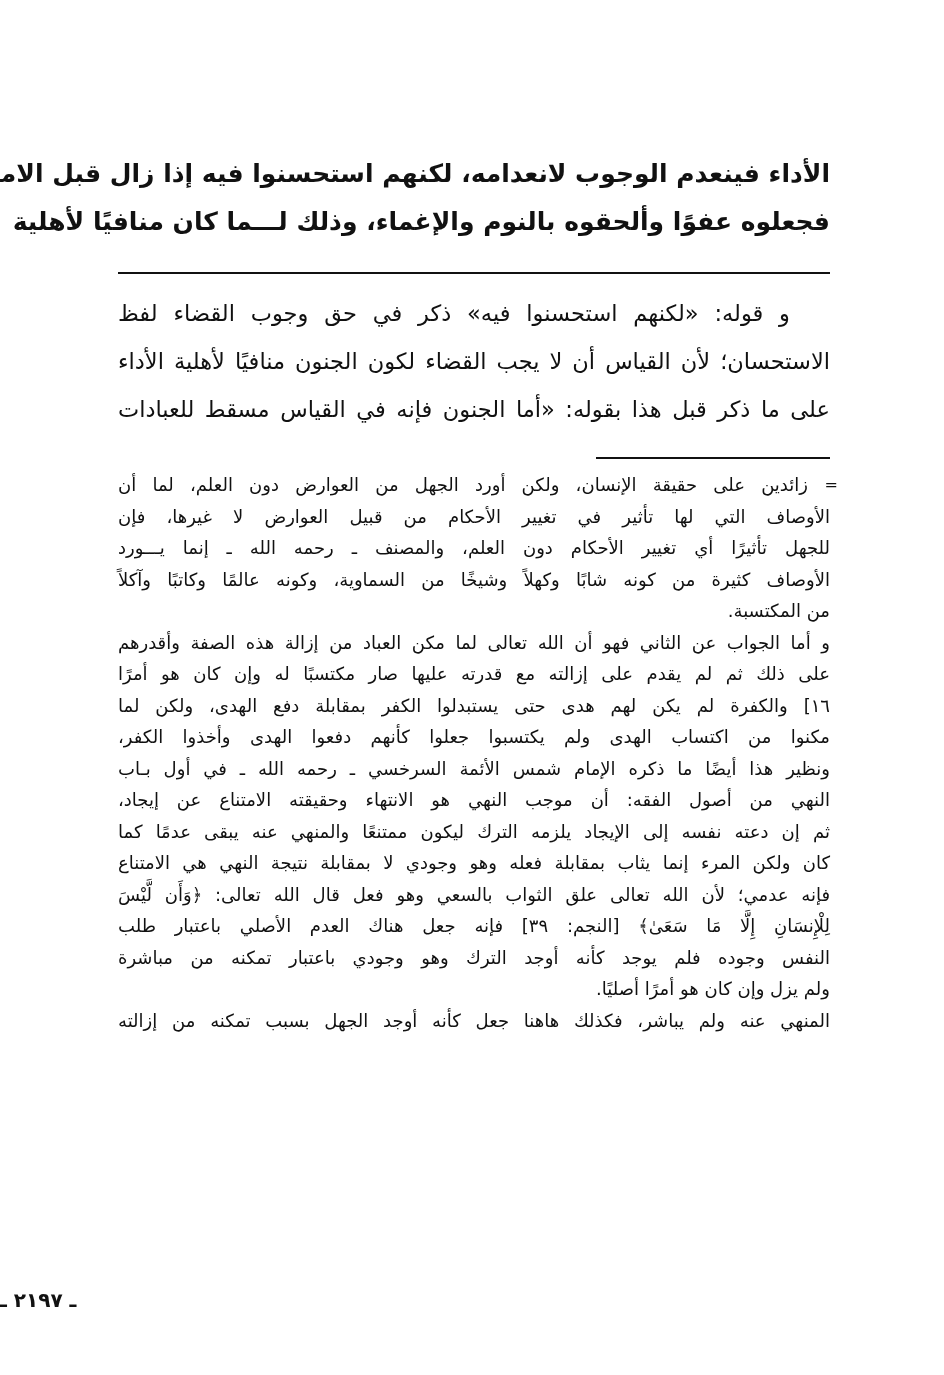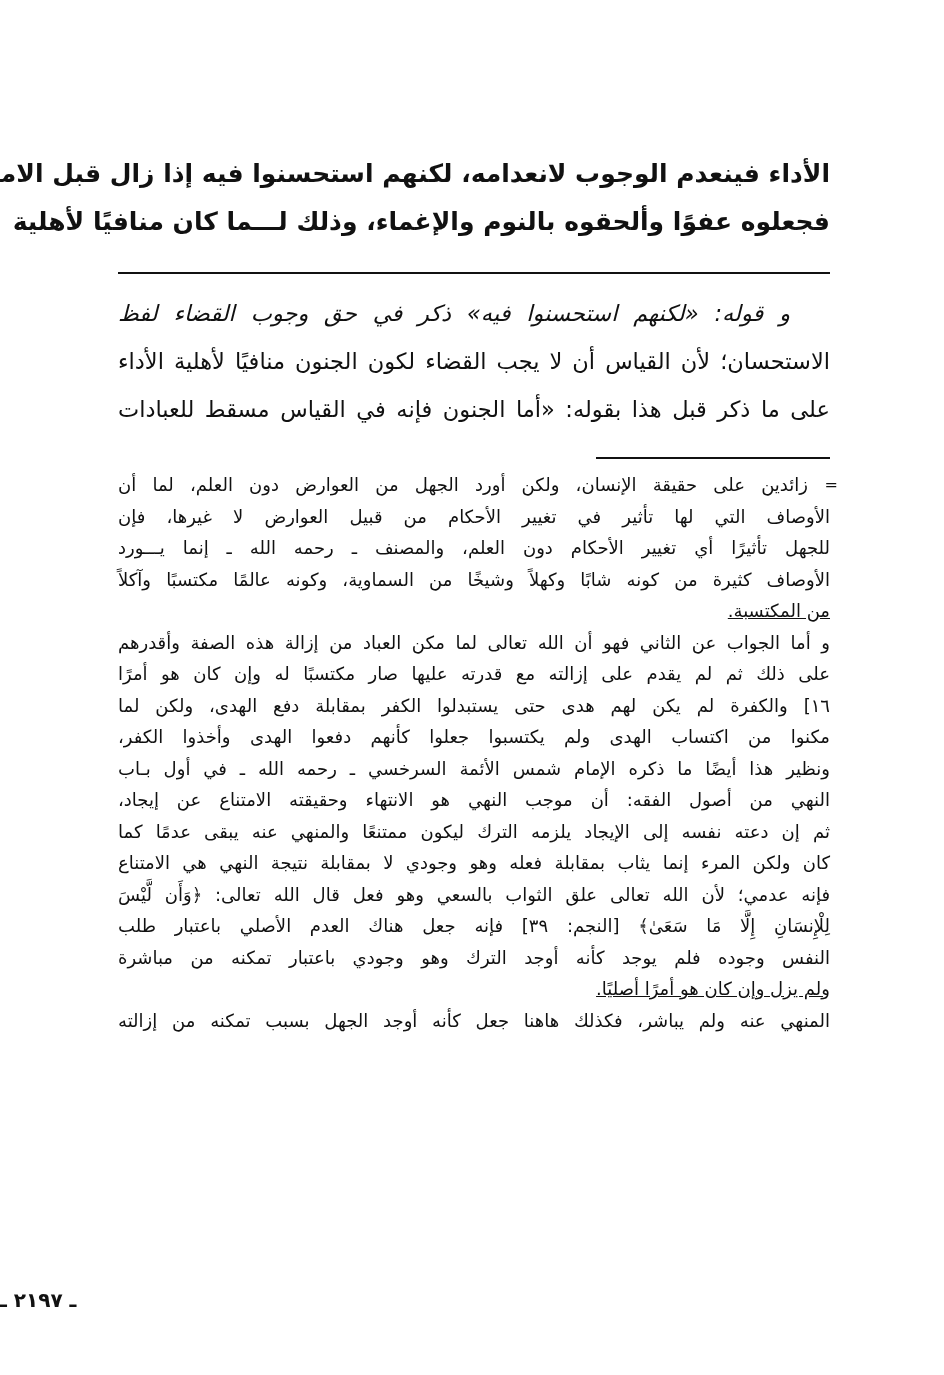--- a/index.html
+++ b/index.html
@@ -58,21 +58,20 @@
       top: 289px;
     }
     .commentary .line {
       font-size: 22.5px;
       height: 48px;
       line-height: 48px;
     }
     .commentary .line.first {
       padding-right: 40px;
       box-sizing: border-box;
-      font-style: italic;
     }
     
     .rule-short {
       position: absolute;
       left: 596px;
       width: 234px;
       top: 457px;
       height: 2px;
       background: #111111;
     }
@@ -81,21 +80,20 @@
       top: 469px;
     }
     .footnotes .line {
       font-size: 18px;
       height: 31.5px;
       line-height: 31.5px;
     }
     .footnotes .line.short {
       text-align: right;
       text-align-last: right;
-      text-decoration: underline;
     }
     .footnotes .line.cont-mark {
       position: relative;
     }
     .eq-mark {
       position: absolute;
       right: -8px;
       top: 0;
       font-size: 16px;
     }
@@ -130,21 +128,21 @@
 
   <div class="rule-short"></div>
 
   <div class="block footnotes">
     <span class="line cont-mark">
       <span class="eq-mark">=</span>
       <span style="display:block;padding-right:22px;text-align:justify;text-align-last:justify;">زائدين على حقيقة الإنسان، ولكن أورد الجهل من العوارض دون العلم، لما أن</span>
     </span>
     <span class="line">الأوصاف التي لها تأثير في تغيير الأحكام من قبيل العوارض لا غيرها، فإن</span>
     <span class="line">للجهل تأثيرًا أي تغيير الأحكام دون العلم، والمصنف ـ رحمه الله ـ إنما يـــورد</span>
-    <span class="line">الأوصاف كثيرة من كونه شابًا وكهلاً وشيخًا من السماوية، وكونه عالمًا مكتسبًا وآكلاً</span>
+    <span class="line">الأوصاف كثيرة من كونه شابًا وكهلاً وشيخًا من السماوية، وكونه عالمًا وكاتبًا وآكلاً</span>
     <span class="line short">من المكتسبة.</span>
     <span class="line">و أما الجواب عن الثاني فهو أن الله تعالى لما مكن العباد من إزالة هذه الصفة وأقدرهم</span>
     <span class="line">على ذلك ثم لم يقدم على إزالته مع قدرته عليها صار مكتسبًا له وإن كان هو أمرًا</span>
     <span class="line">١٦] والكفرة لم يكن لهم هدى حتى يستبدلوا الكفر بمقابلة دفع الهدى، ولكن لما</span>
     <span class="line">مكنوا من اكتساب الهدى ولم يكتسبوا جعلوا كأنهم دفعوا الهدى وأخذوا الكفر،</span>
     <span class="line">ونظير هذا أيضًا ما ذكره الإمام شمس الأئمة السرخسي ـ رحمه الله ـ في أول بـاب</span>
     <span class="line">النهي من أصول الفقه: أن موجب النهي هو الانتهاء وحقيقته الامتناع عن إيجاد،</span>
     <span class="line">ثم إن دعته نفسه إلى الإيجاد يلزمه الترك ليكون ممتنعًا والمنهي عنه يبقى عدمًا كما</span>
     <span class="line">كان ولكن المرء إنما يثاب بمقابلة فعله وهو وجودي لا بمقابلة نتيجة النهي هي الامتناع</span>
     <span class="line">فإنه عدمي؛ لأن الله تعالى علق الثواب بالسعي وهو فعل قال الله تعالى: ﴿وَأَن لَّيْسَ</span>

